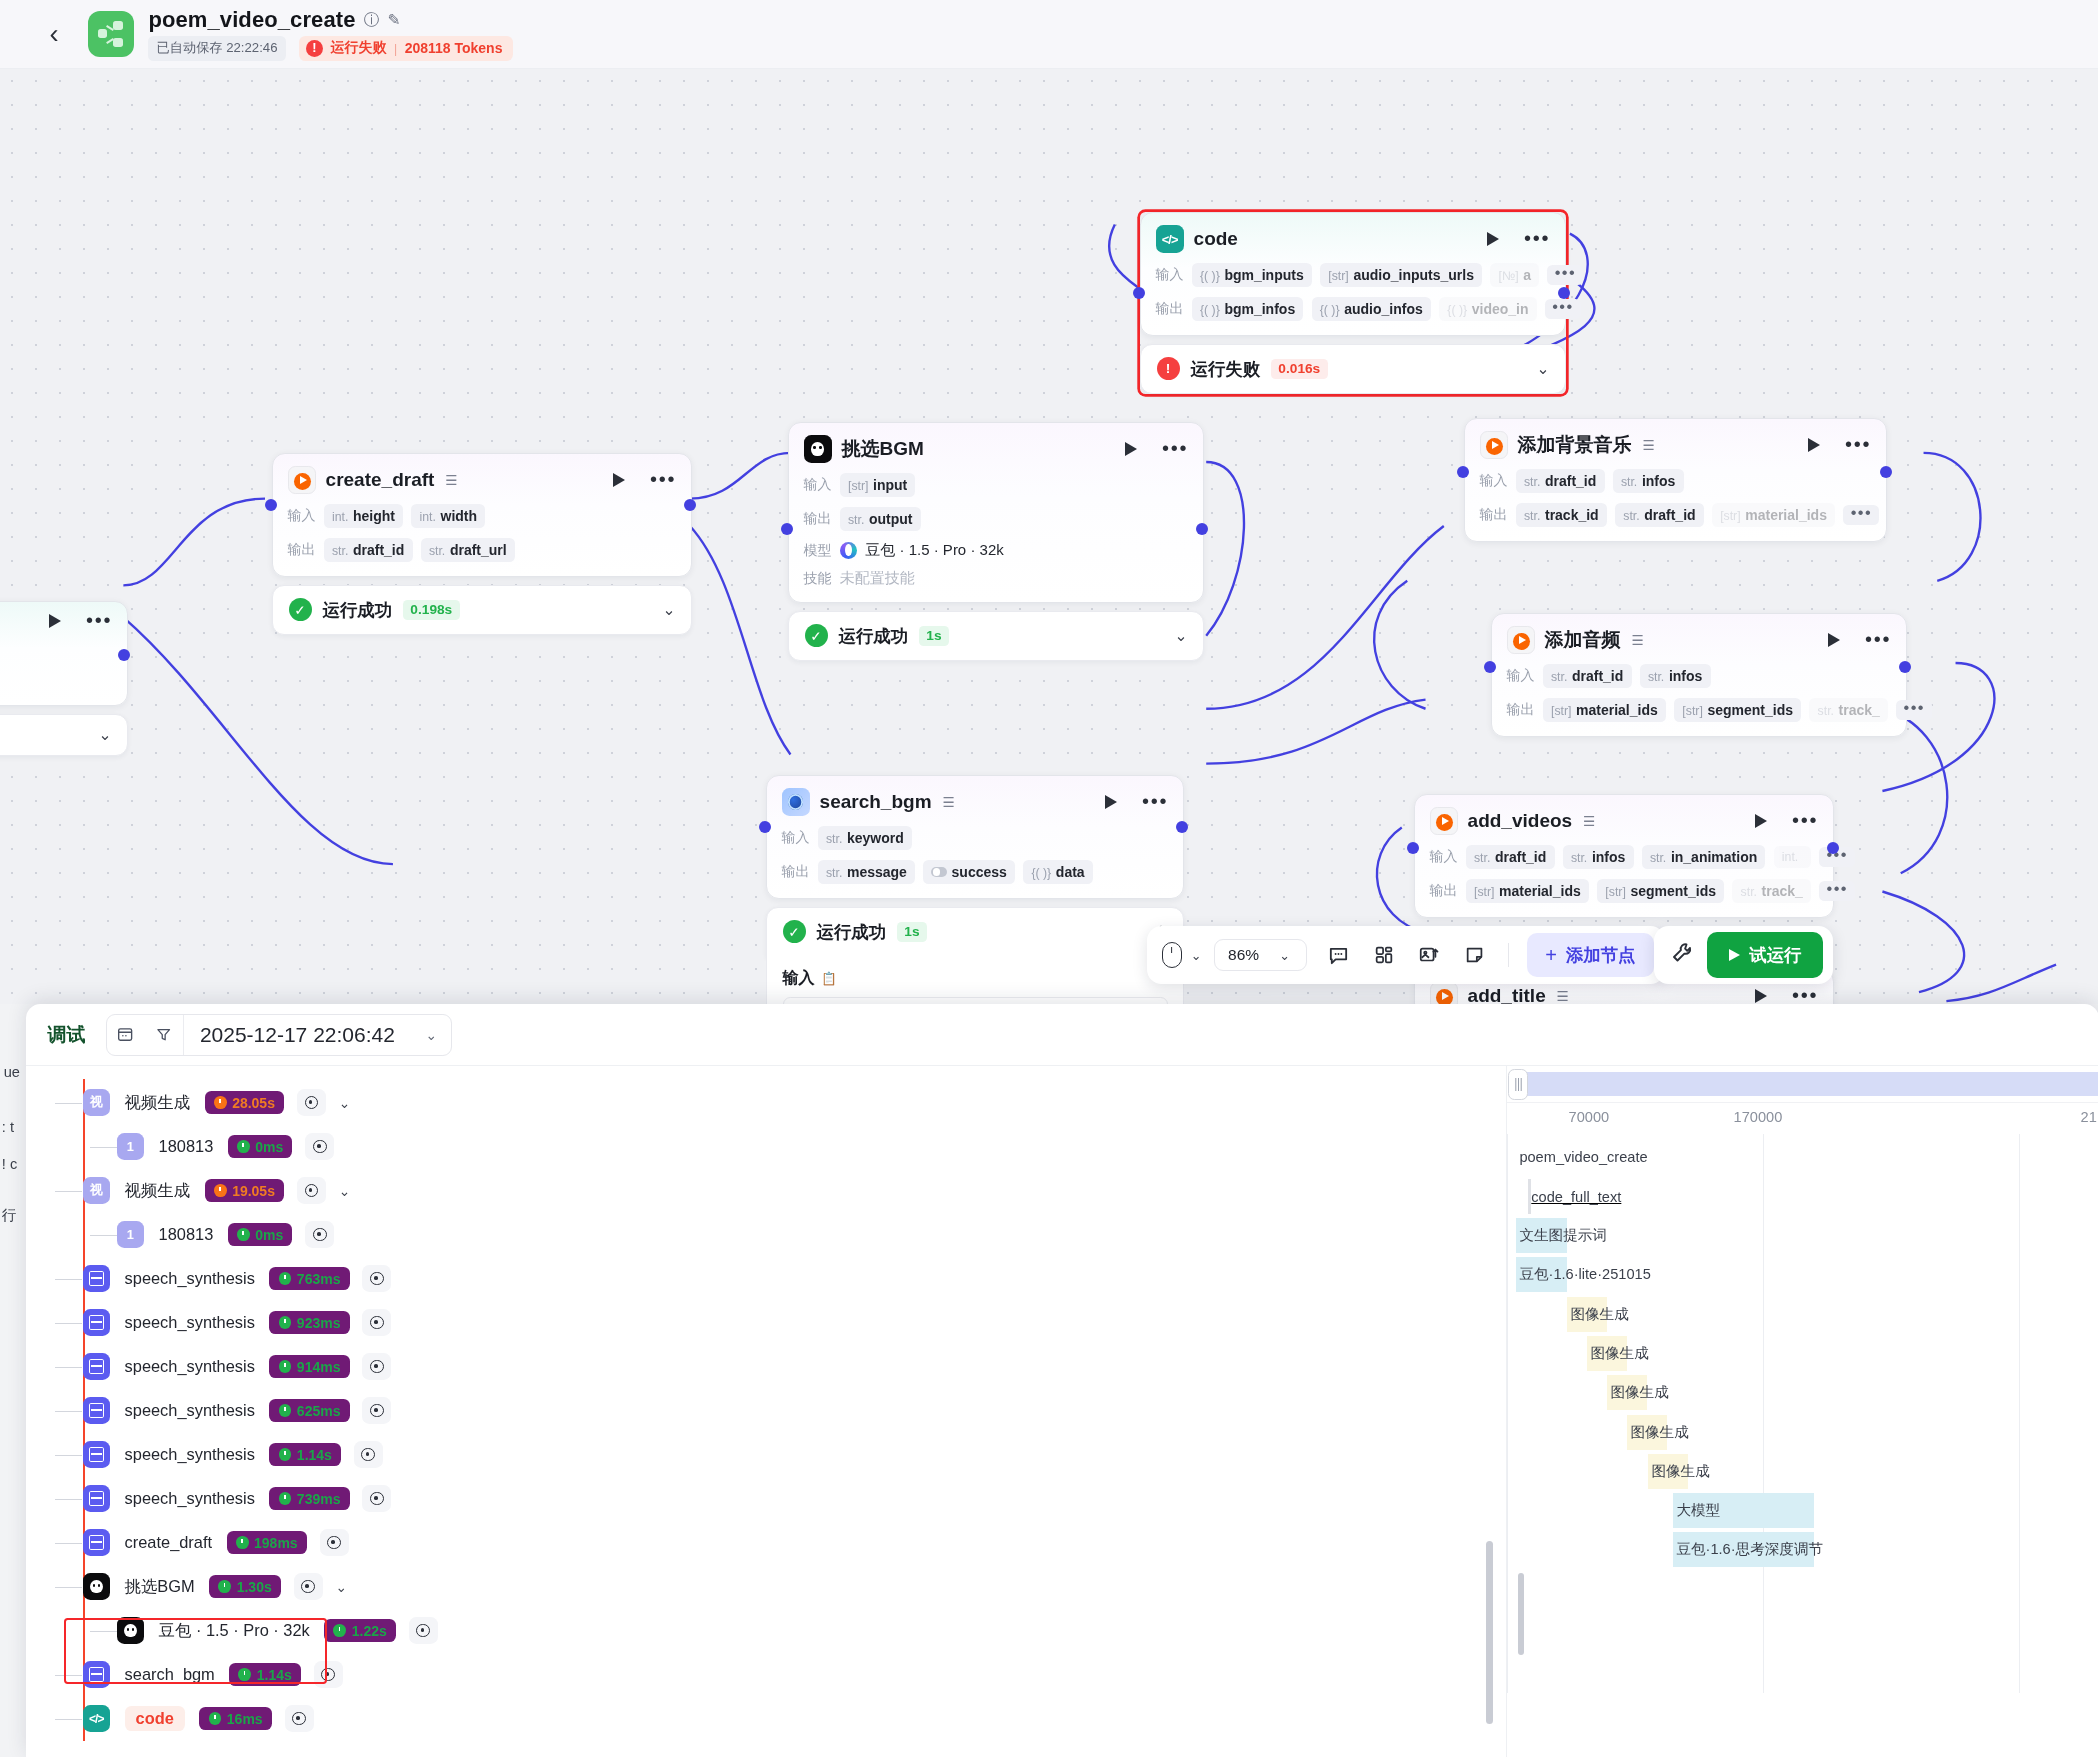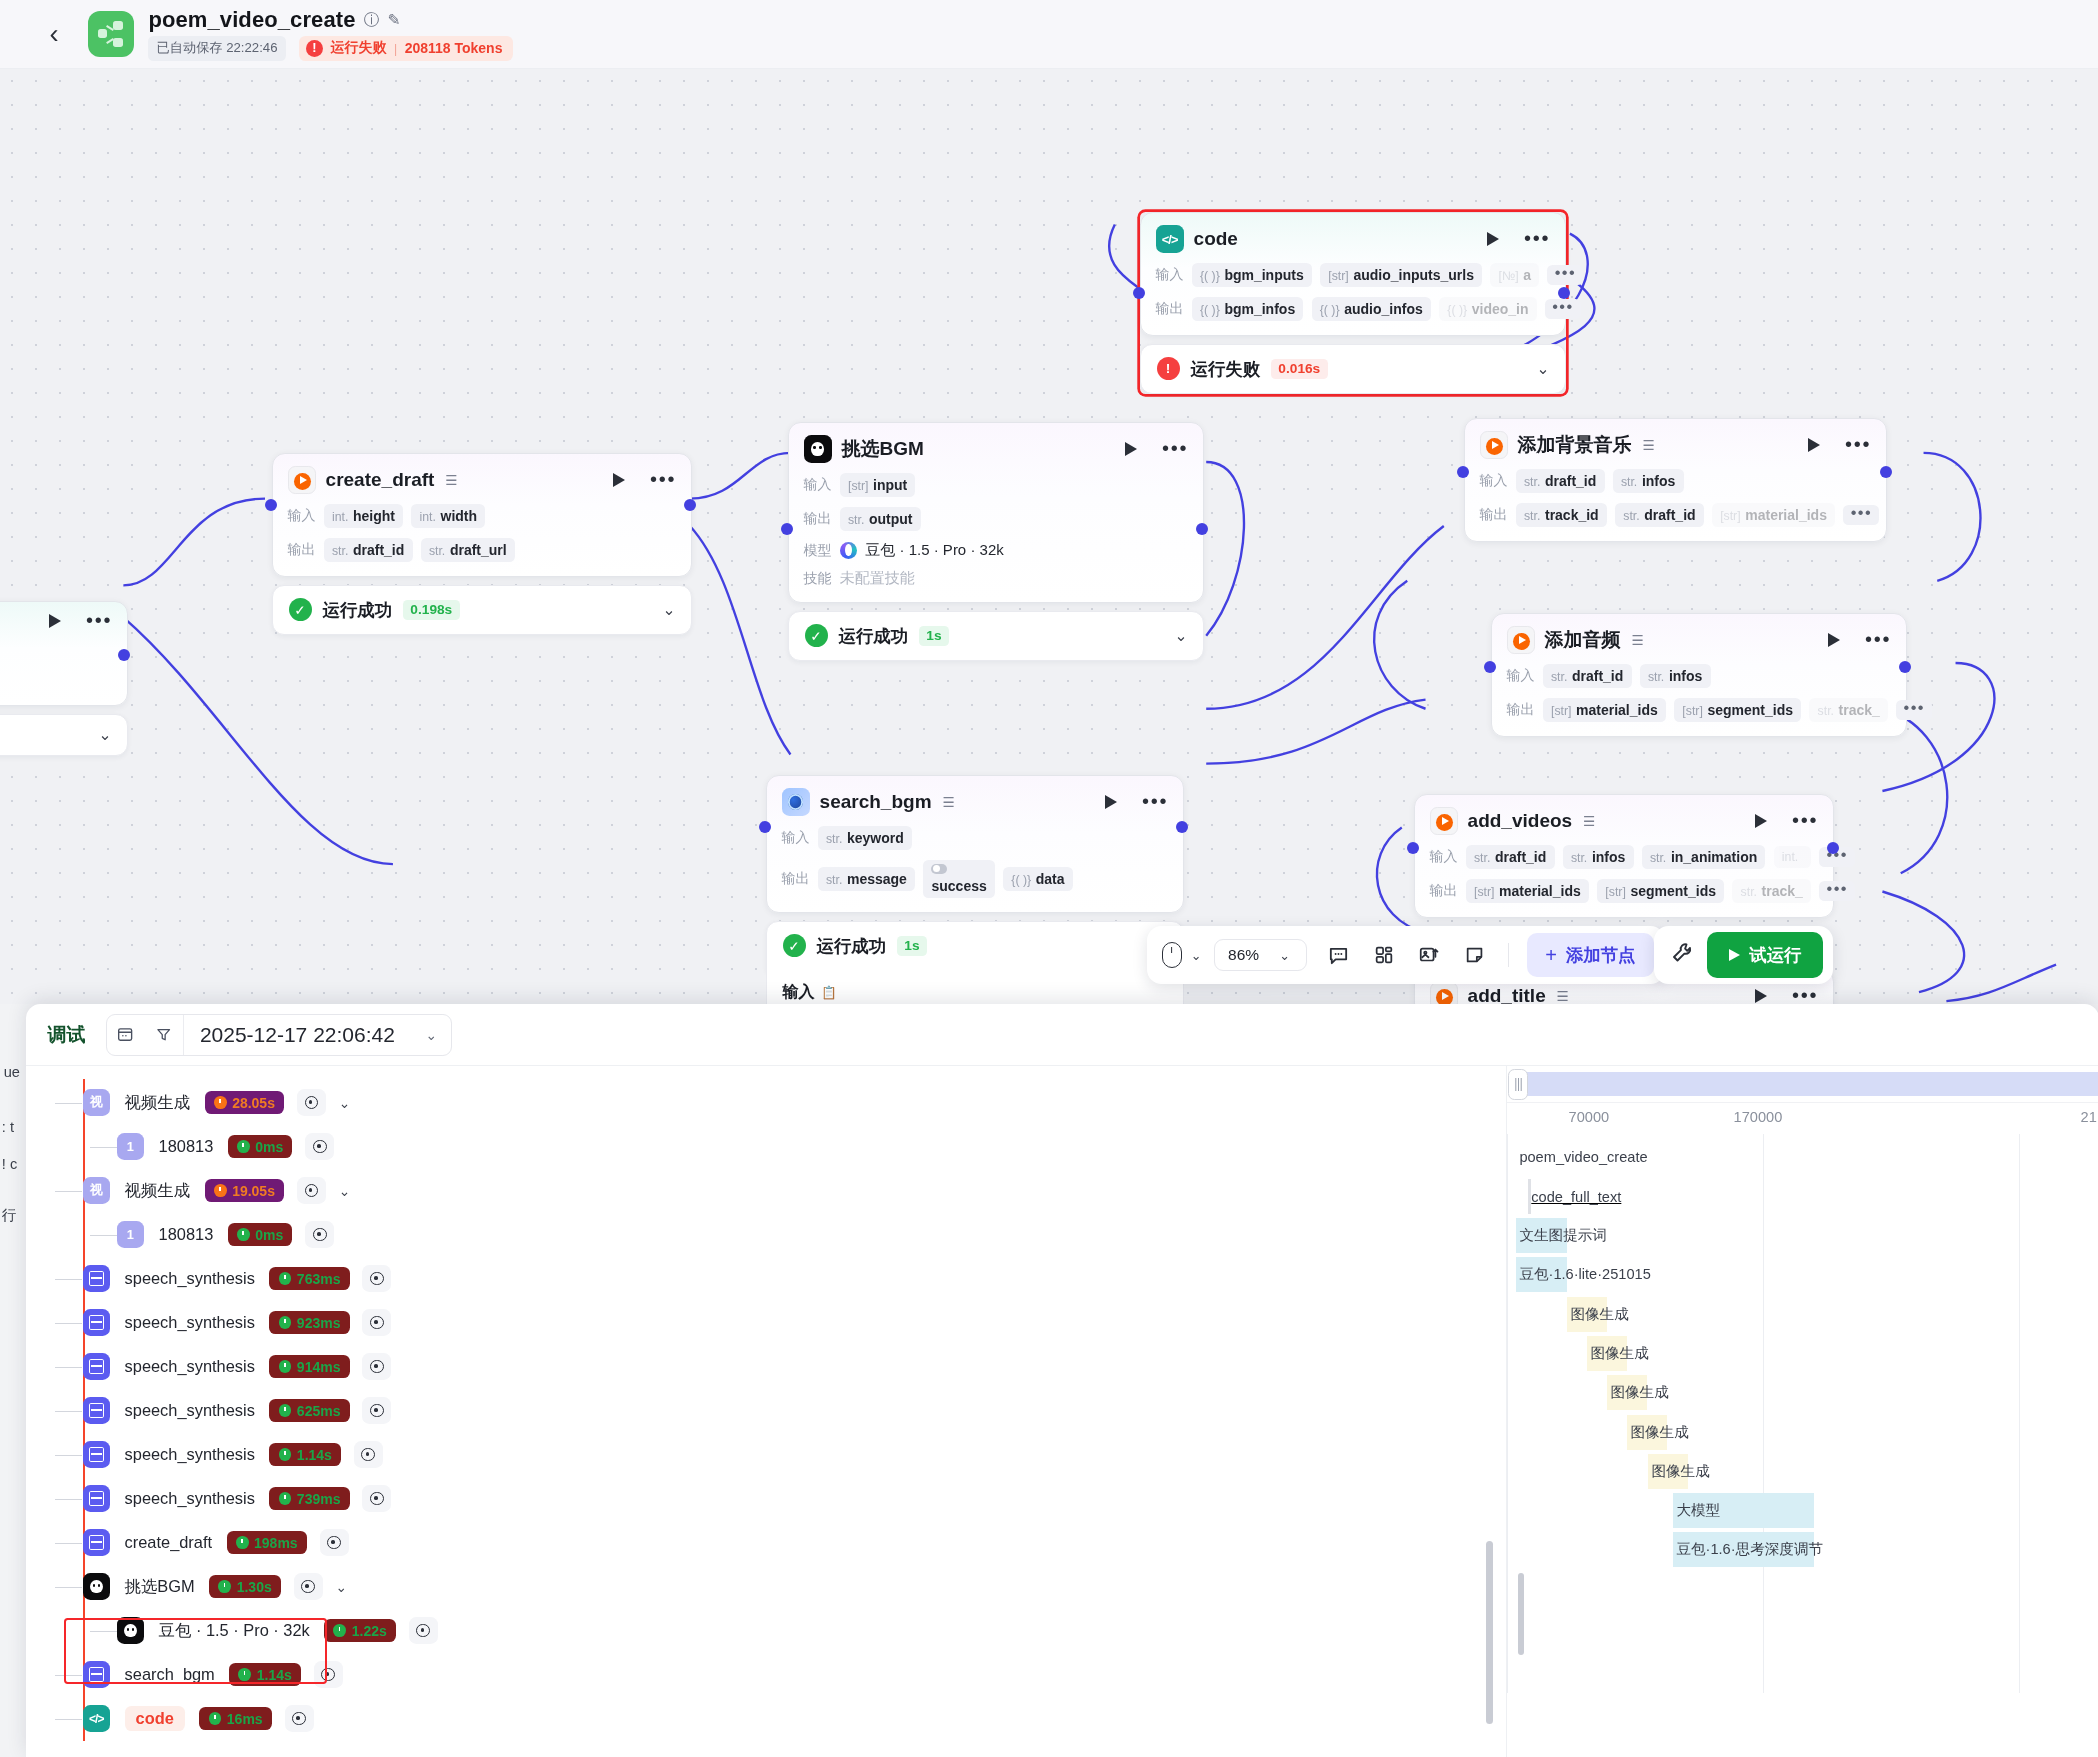--- a/index.html
+++ b/index.html
@@ -104,21 +104,21 @@
   .io-row { display: flex; align-items: center; gap: 8.2px; margin-top: 10px; min-height: 24px; }
   .io-label { color: #9aa0ad; font-size: 14px; white-space: nowrap; flex: none; }
   .chip {
     background: #f0f1f6; border-radius: 5.5px; padding: 3.7px 8.2px; display: inline-flex;
     align-items: baseline; gap: 4.6px; white-space: nowrap; flex: none;
   }
   .chip .ty { color: #9ba1ae; font-size: 12.3px; }
   .chip .nm { color: #23262e; font-size: 14px; font-weight: 600; }
   .chip.faded { opacity: .34; }
   .chip.more { background: #f0f1f6; color: #5d6371; font-size: 16.4px; padding: 0.9px 7.3px 6.4px; line-height: 12.8px; letter-spacing: 1.4px; }
-  .chip.toggle { background: #f0f1f6; flex-direction: column; }
+  .chip.toggle { background: #f0f1f6; }
   .chip.toggle .sw { width: 15.5px; height: 10px; border-radius: 5.5px; background: #c3c7d1; position: relative; display: inline-block; }
   .chip.toggle .sw::after { content:""; position:absolute; left:1.4px; top:1.4px; width:7.3px; height:7.3px; border-radius:50%; background:#fff; }
 
   .model-row { display: flex; align-items: center; gap: 8.2px; margin-top: 10px; }
   .model-logo { width: 17.4px; height: 17.4px; border-radius: 50%;
     background: conic-gradient(from 200deg, #3b5bf5, #8b5cf6, #22c1c3, #3b5bf5); position: relative; flex:none; }
   .model-logo::after { content:""; position:absolute; left:5.5px; top:2.7px; width:6.4px; height:12px; background:#fff; border-radius:50%; }
   .model-name { font-size: 15px; color: #23262e; white-space: nowrap; }
   .skill-row { display: flex; align-items: center; gap: 8.2px; margin-top: 9.1px; }
   .skill-val { color: #b3b8c3; font-size: 15px; }
@@ -211,21 +211,21 @@
   .tico.bot i::before, .tico.bot i::after { content:""; position:absolute; top:4.6px; width:2.2px; height:2.2px; background:#0b0b0d; border-radius:50%; }
   .tico.bot i::before { left:2.7px; } .tico.bot i::after { right:2.7px; }
   .tico.code { background: #16a394; letter-spacing: -0.9px; font-size: 12px; }
   .cube { width: 14.6px; height: 15.5px; position: relative; }
   .cube::before { content:""; position:absolute; inset:0; border: 1.8px solid #fff; border-radius: 1.8px; }
   .cube::after { content:""; position:absolute; left: 1.8px; top: 6.4px; width: 11px; height: 1.8px; background:#fff; }
   .tname { font-size: 16.4px; color: #23262e; white-space: nowrap; }
   .tname.err { color: #f0402f; background: #fdeee9; padding: 2.7px 11px; border-radius: 6.4px; font-weight: 600; }
   .tdur { display: inline-flex; align-items: center; gap: 5.5px; border-radius: 6.4px; padding: 3.7px 9.1px;
     font-size: 14px; font-weight: 600; margin-left: 14.6px; white-space: nowrap; }
-  .tdur.ok { background: #7f1d1d; color: #1aa548; }
+  .tdur.ok { background: #701a75; color: #1aa548; }
   .tdur.warn { background: #701a75; color: #f07c22; }
   .clk { width: 12.8px; height: 12.8px; border-radius: 50%; display:inline-block; position: relative; }
   .tdur.ok .clk { background: #22b24c; }
   .tdur.warn .clk { background: #f97316; }
   .clk::after { content:""; position:absolute; left:5.5px; top:2.7px; width:1.5px; height:4.6px; background:#fff; }
   .tgt { width: 29px; height: 27.4px; border-radius: 7.3px; background: #f4f5f8; display: flex; align-items: center;
     justify-content: center; margin-left: 12.8px; cursor: pointer; flex: none; }
   .tgt i { width: 13.7px; height: 13.7px; border-radius: 50%; border: 1.8px solid #2b2f38; position: relative; display:block; }
   .tgt i::after { content:""; position:absolute; left:3.2px; top:3.2px; width:3.7px; height:3.7px; border-radius:50%; background:#2b2f38; }
   .trow .tchev { margin-left: 12.8px; color: #3a3f4a; font-size: 13.7px; cursor: pointer; }

